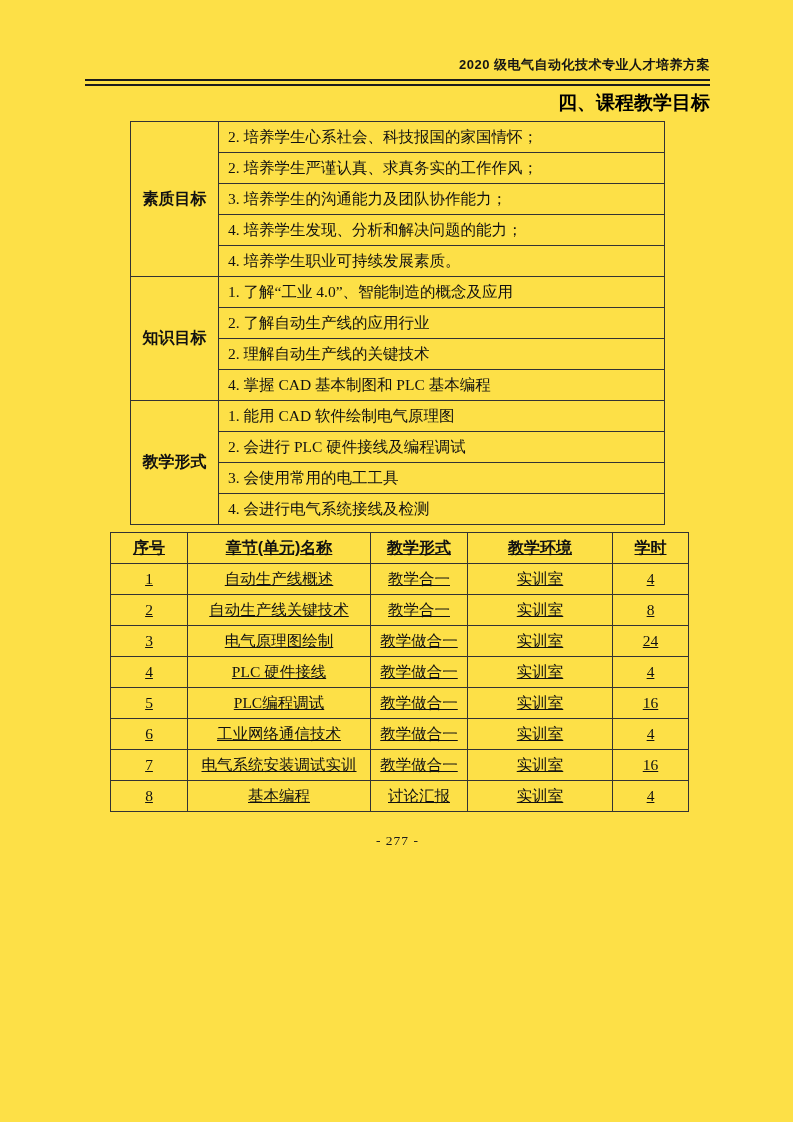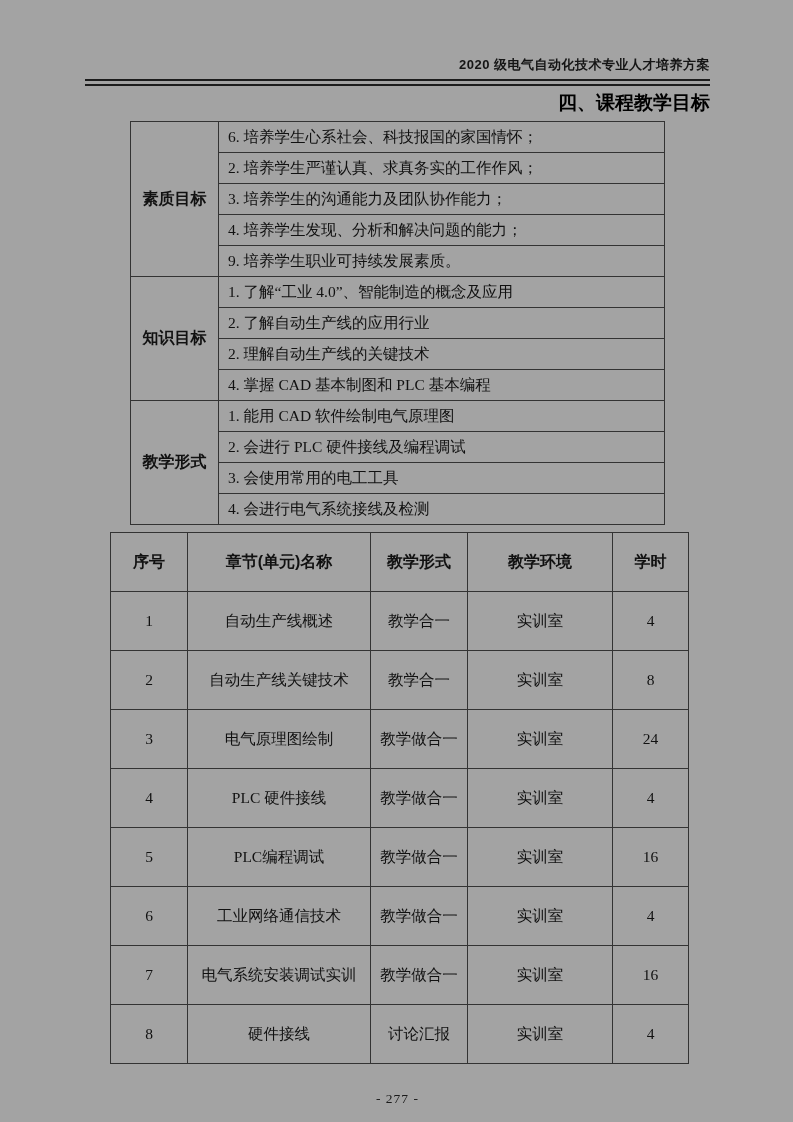--- a/index.html
+++ b/index.html
@@ -6,21 +6,21 @@
   body {
     width: 793px; height: 1122px;
     font-family: "Liberation Serif", "DejaVu Serif", serif;
     color: #111111;
     overflow: hidden;
   }
   .page {
     box-sizing: border-box;
     width: 793px; height: 1122px;
     padding: 56px 83px 0 85px;
-    background: #a3a3a3;
+    background: #fde047;
     position: relative;
   }
   
   .header-title {
     text-align: right;
     font-family: "Liberation Sans", "DejaVu Sans", sans-serif;
     font-weight: bold;
     font-size: 13px;
     letter-spacing: 0.5px;
     color: #151515;
@@ -75,33 +75,34 @@
   
   .schedule-table {
     margin: 7px 0 0 25px;
     width: 578px;
     font-size: 15.5px;
     text-align: center;
   }
   .schedule-table th, .schedule-table td {
     border: 1.5px solid #333333;
     height: 30px;
-    padding: 14px 2px;
+    padding: 0 2px;
     vertical-align: middle;
     overflow: hidden;
     white-space: nowrap;
+    text-decoration: underline;
   }
   .schedule-table th {
     font-weight: bold;
     font-size: 16px;
     font-family: "Liberation Sans", "DejaVu Sans", sans-serif;
   }
   
   .page-number {
-    margin-top: 27px;
+    margin-top: 21px;
     text-align: center;
     font-size: 13.5px;
     color: #1a1a1a;
     letter-spacing: 1px;
   }
 </style>
 </head>
 <body>
 
 <div class="page">
@@ -113,33 +114,33 @@
   <div class="section-heading">四、课程教学目标</div>
 
   <table class="objectives-table">
     <colgroup>
         <col style="width:88px">
         <col>
       </colgroup>
     <tbody>
       <tr>
         <td class="group-label" rowspan="5">素质目标</td>
-        <td>6. 培养学生心系社会、科技报国的家国情怀；</td>
+        <td>2. 培养学生心系社会、科技报国的家国情怀；</td>
       </tr>
       <tr>
           <td>2. 培养学生严谨认真、求真务实的工作作风；</td>
         </tr>
       <tr>
           <td>3. 培养学生的沟通能力及团队协作能力；</td>
         </tr>
       <tr>
           <td>4. 培养学生发现、分析和解决问题的能力；</td>
         </tr>
       <tr>
-          <td>9. 培养学生职业可持续发展素质。</td>
+          <td>4. 培养学生职业可持续发展素质。</td>
         </tr>
 
       <tr>
         <td class="group-label" rowspan="4">知识目标</td>
         <td>1. 了解“工业 4.0”、智能制造的概念及应用</td>
       </tr>
       <tr>
           <td>2. 了解自动生产线的应用行业</td>
         </tr>
       <tr>
@@ -228,21 +229,21 @@
       </tr>
       <tr>
         <td>7</td>
         <td>电气系统安装调试实训</td>
         <td>教学做合一</td>
         <td>实训室</td>
         <td>16</td>
       </tr>
       <tr>
         <td>8</td>
-        <td>硬件接线</td>
+        <td>基本编程</td>
         <td>讨论汇报</td>
         <td>实训室</td>
         <td>4</td>
       </tr>
     </tbody>
   </table>
 
   <div class="page-number">- 277 -</div>
 
 </div>

